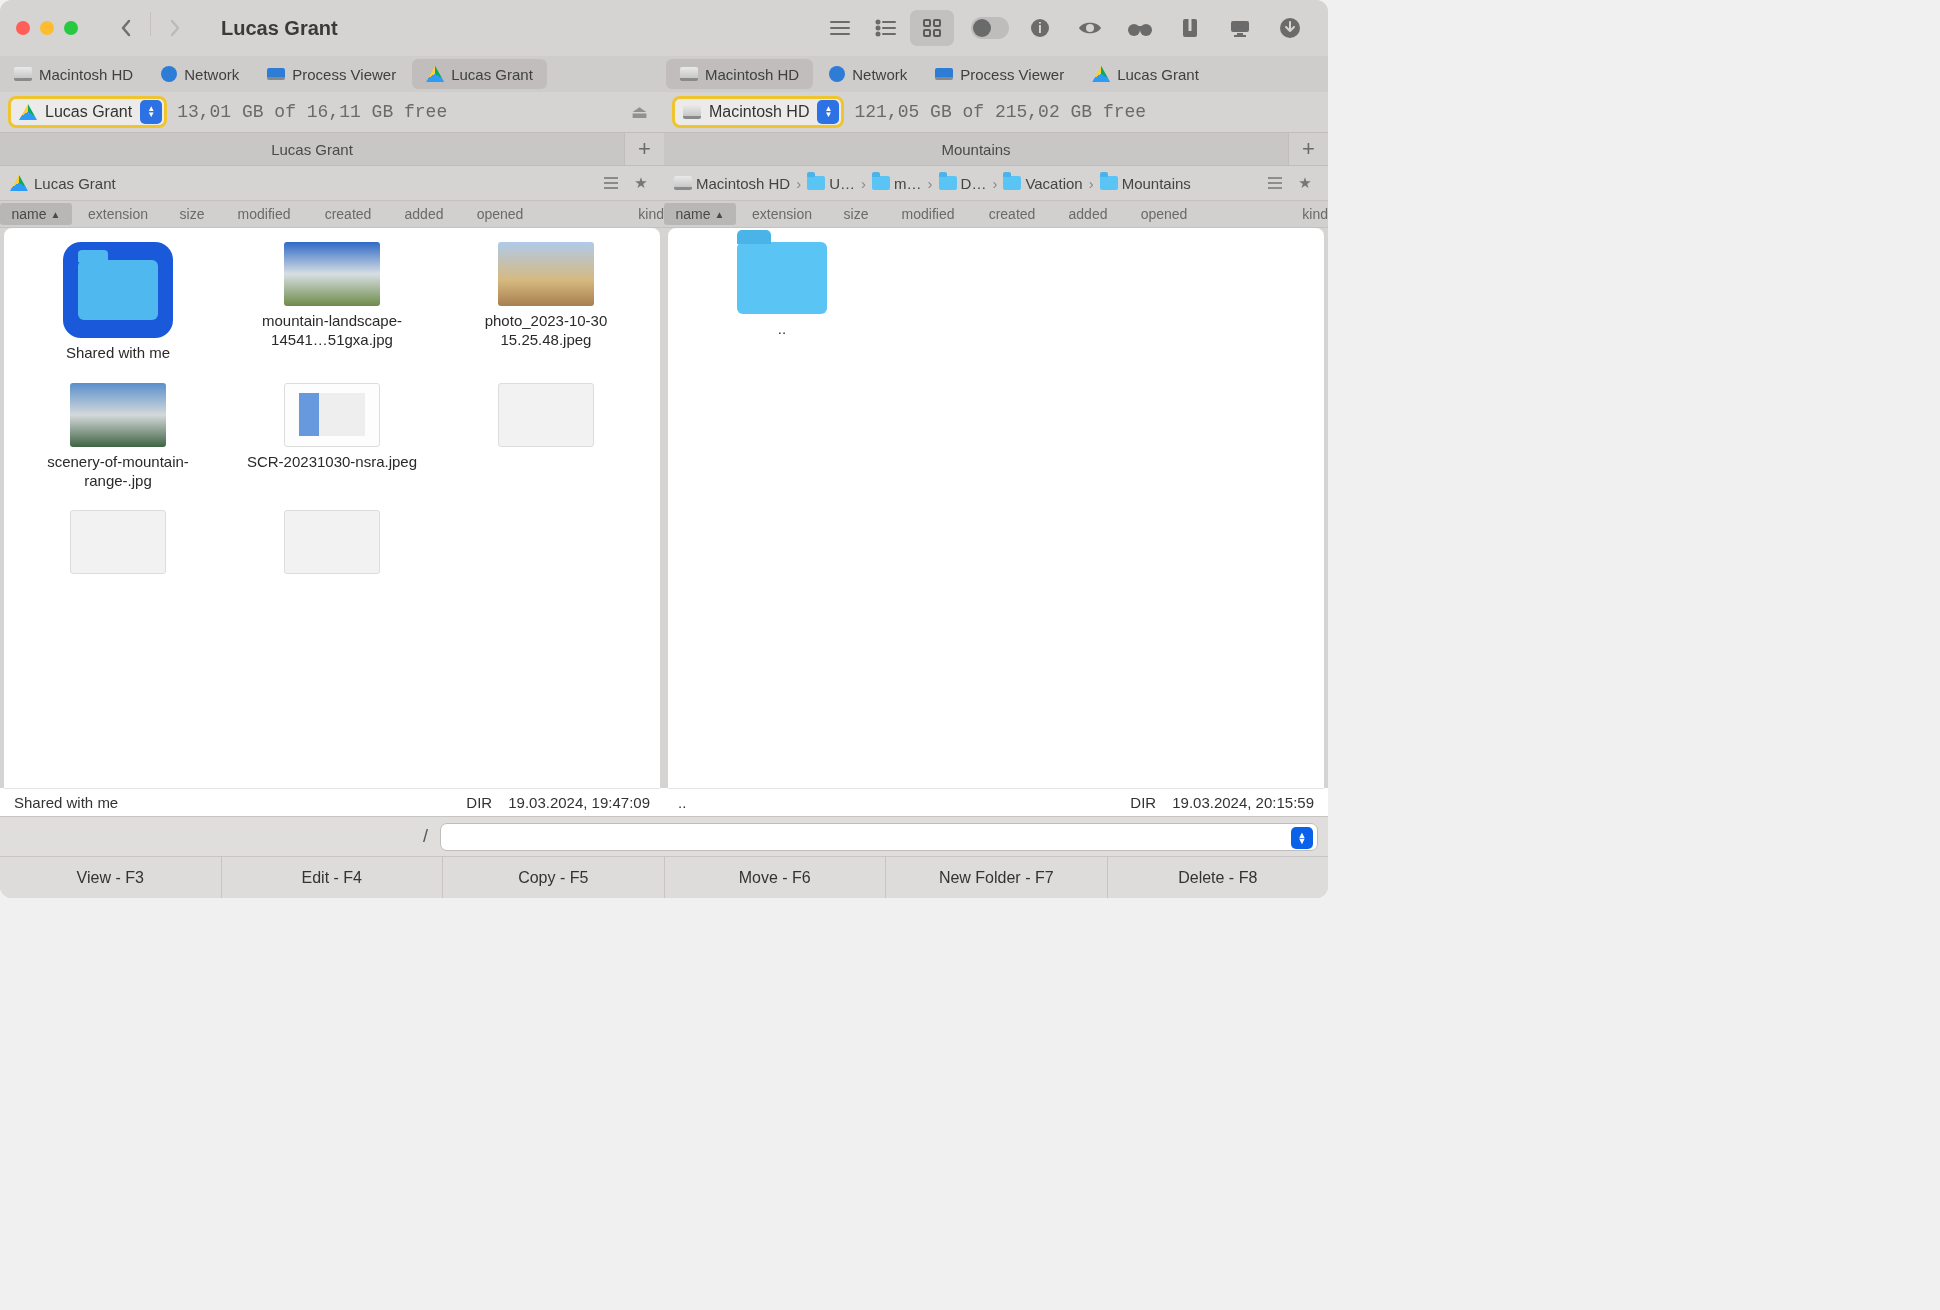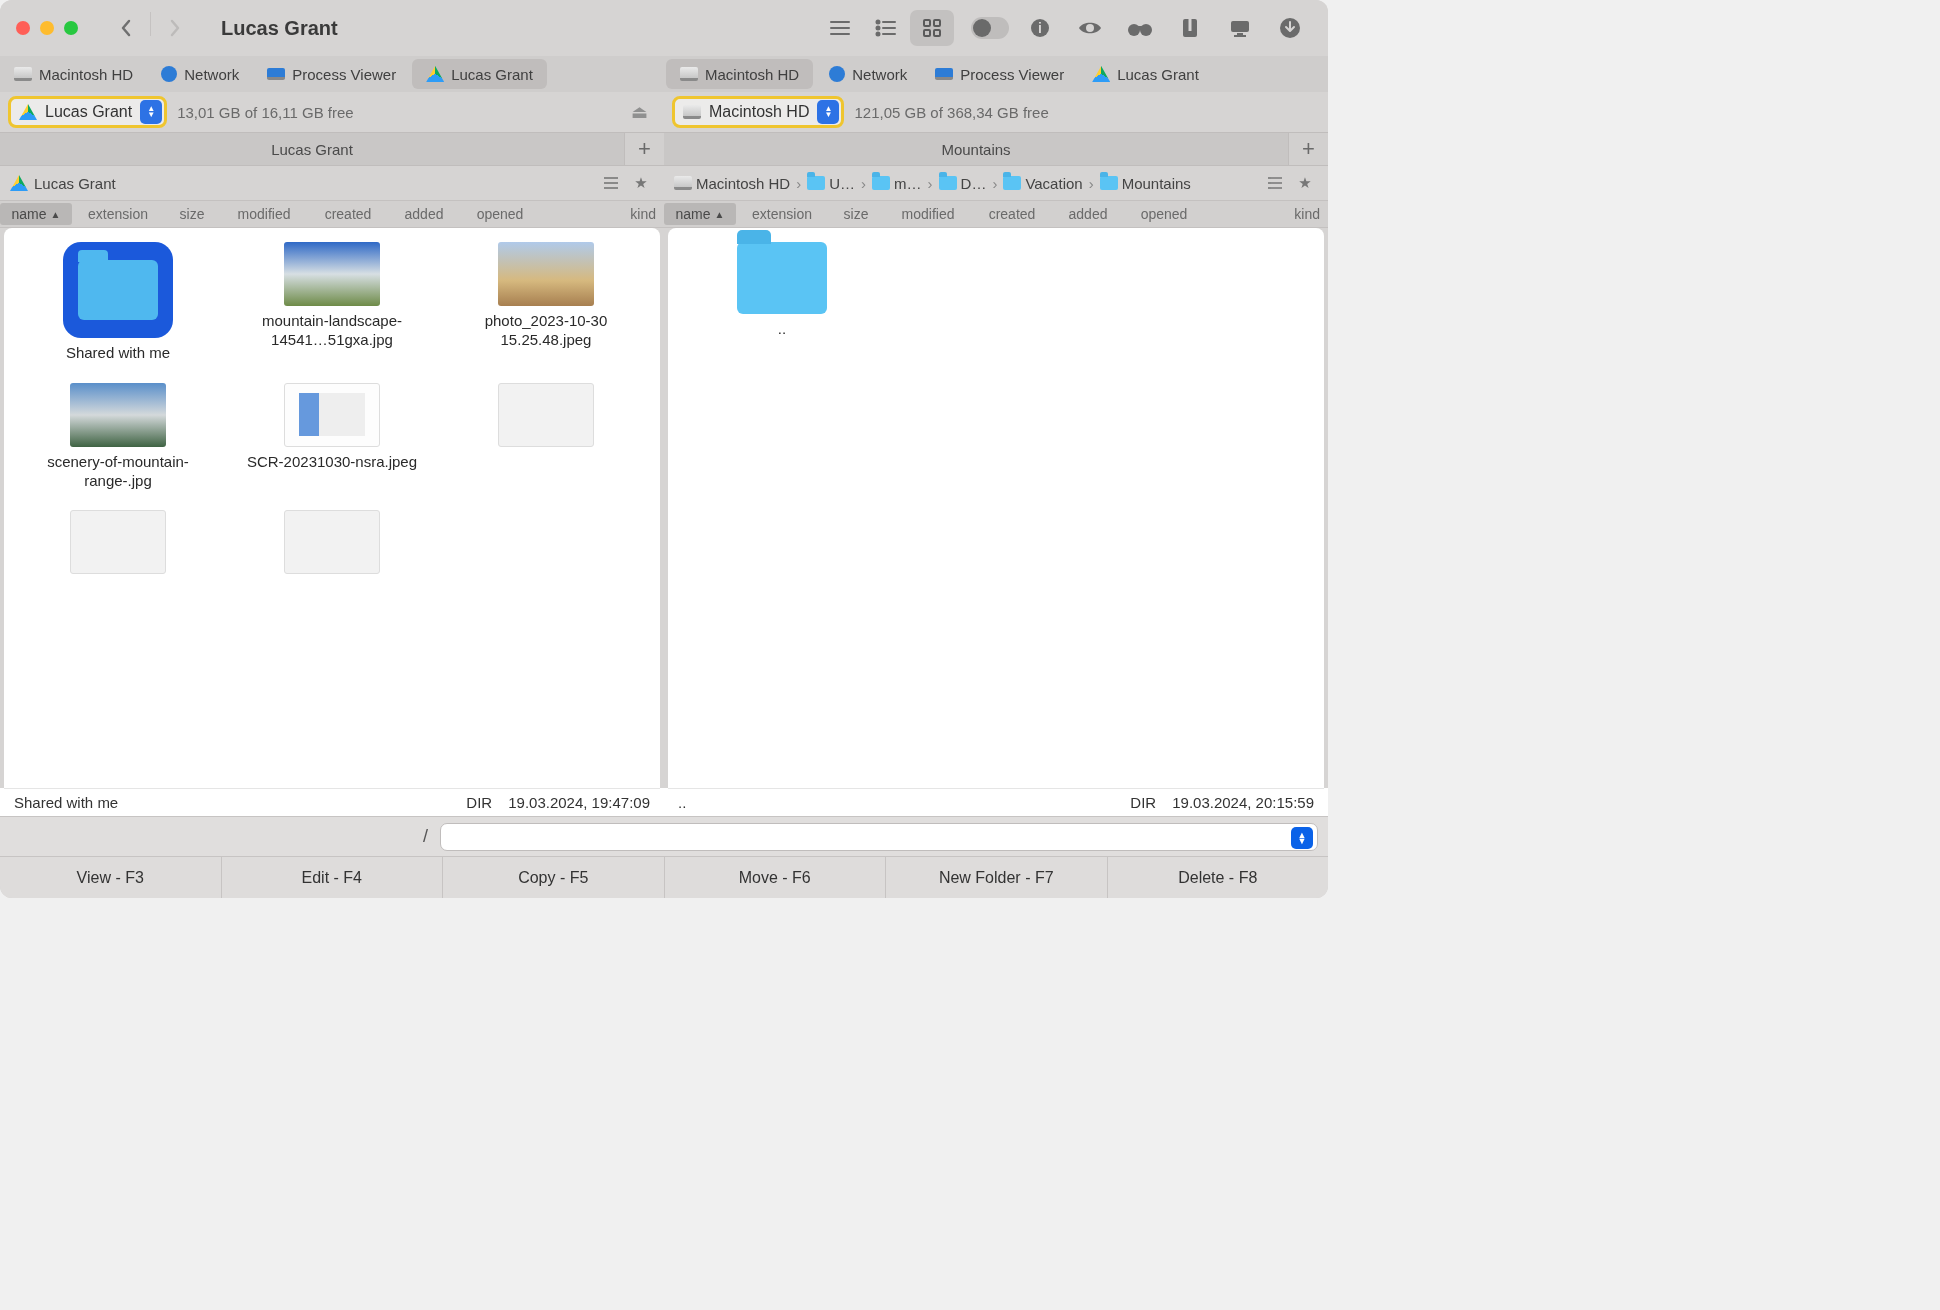--- a/index.html
+++ b/index.html
@@ -80,21 +80,21 @@
     display: flex; align-items: center; gap: 8px;
     background: #ecebea; border: 3px solid #efc52f; border-radius: 8px;
     padding: 2px 2px 2px 8px; height: 32px;
   }
   .vol-selector span.label { font-size: 16px; color: #333; }
   .vol-caret {
     width: 22px; height: 24px; background: #2d72e5; border-radius: 5px;
     display: flex; flex-direction: column; align-items: center; justify-content: center;
     color: #fff; font-size: 8px; line-height: 6px;
   }
-  .vol-free { font-size: 15px; color: #6a6a6a; }
+  .vol-free { font-size: 18px; color: #6a6a6a; font-family: Liberation Mono, monospace; }
   .eject { margin-left: auto; color: #909090; font-size: 18px; padding-right: 8px; }
   
   .tabs-row { height: 34px; display: flex; background: #d2d0cf; border-top: 1px solid #c0bdbc; border-bottom: 1px solid #c0bdbc; }
   .tabs-pane { flex: 1; display: flex; align-items: stretch; }
   .tab {
     flex: 1; display: flex; align-items: center; justify-content: center;
     font-size: 15px; color: #4a4a4a; background: #c9c7c6; cursor: pointer;
   }
   .tab.active { background: #c9c7c6; }
   .tab-add {
@@ -107,21 +107,21 @@
   .path-pane { flex: 1; display: flex; align-items: center; padding: 0 10px; gap: 6px; font-size: 15px; color: #444; overflow: hidden; }
   .path-crumb { display: flex; align-items: center; gap: 4px; white-space: nowrap; }
   .path-sep { color: #888; }
   .path-actions { margin-left: auto; display: flex; gap: 4px; }
   .path-iconbtn { width: 26px; height: 26px; display: flex; align-items: center; justify-content: center; color: #777; cursor: pointer; }
   
   .cols-row { height: 28px; display: flex; background: #d2d0cf; border-top: 1px solid #c4c1c0; border-bottom: 1px solid #c4c1c0; }
   .cols-pane { flex: 1; display: flex; align-items: stretch; }
   .col {
     display: flex; align-items: center; justify-content: center; font-size: 14px;
-    color: #6a6a6a; cursor: pointer; padding: 0 8px;
+    color: #6a6a6a; cursor: pointer; padding: 0 0;
   }
   .col.sorted { background: #b9b7b6; color: #4a4a4a; border-radius: 3px; margin: 2px 0; }
   .col.sorted .sort-arrow { margin-left: 4px; font-size: 10px; }
   
   .content-row { flex: 1; display: flex; background: #d6d4d3; overflow: hidden; }
   .content-pane {
     flex: 1; background: #fff; margin: 0 4px; border-radius: 8px 8px 0 0;
     overflow: auto; position: relative;
   }
   .icon-grid {
@@ -374,21 +374,21 @@
       </div>
       <span class="vol-free">13,01 GB of 16,11 GB free</span>
       <span class="eject">⏏</span>
     </div>
     <div class="vol-pane">
       <div class="vol-selector">
         <span class="fav-icon mini-hd"></span>
         <span class="label">Macintosh HD</span>
         <span class="vol-caret">▲<br>▼</span>
       </div>
-      <span class="vol-free">121,05 GB of 368,34 GB free</span>
+      <span class="vol-free">121,05 GB of 215,02 GB free</span>
     </div>
   </div>
 
   <div class="tabs-row">
     <div class="tabs-pane">
       <div class="tab active">
           <span>Lucas Grant</span>
         </div>
       <div class="tab-add">+</div>
     </div>

